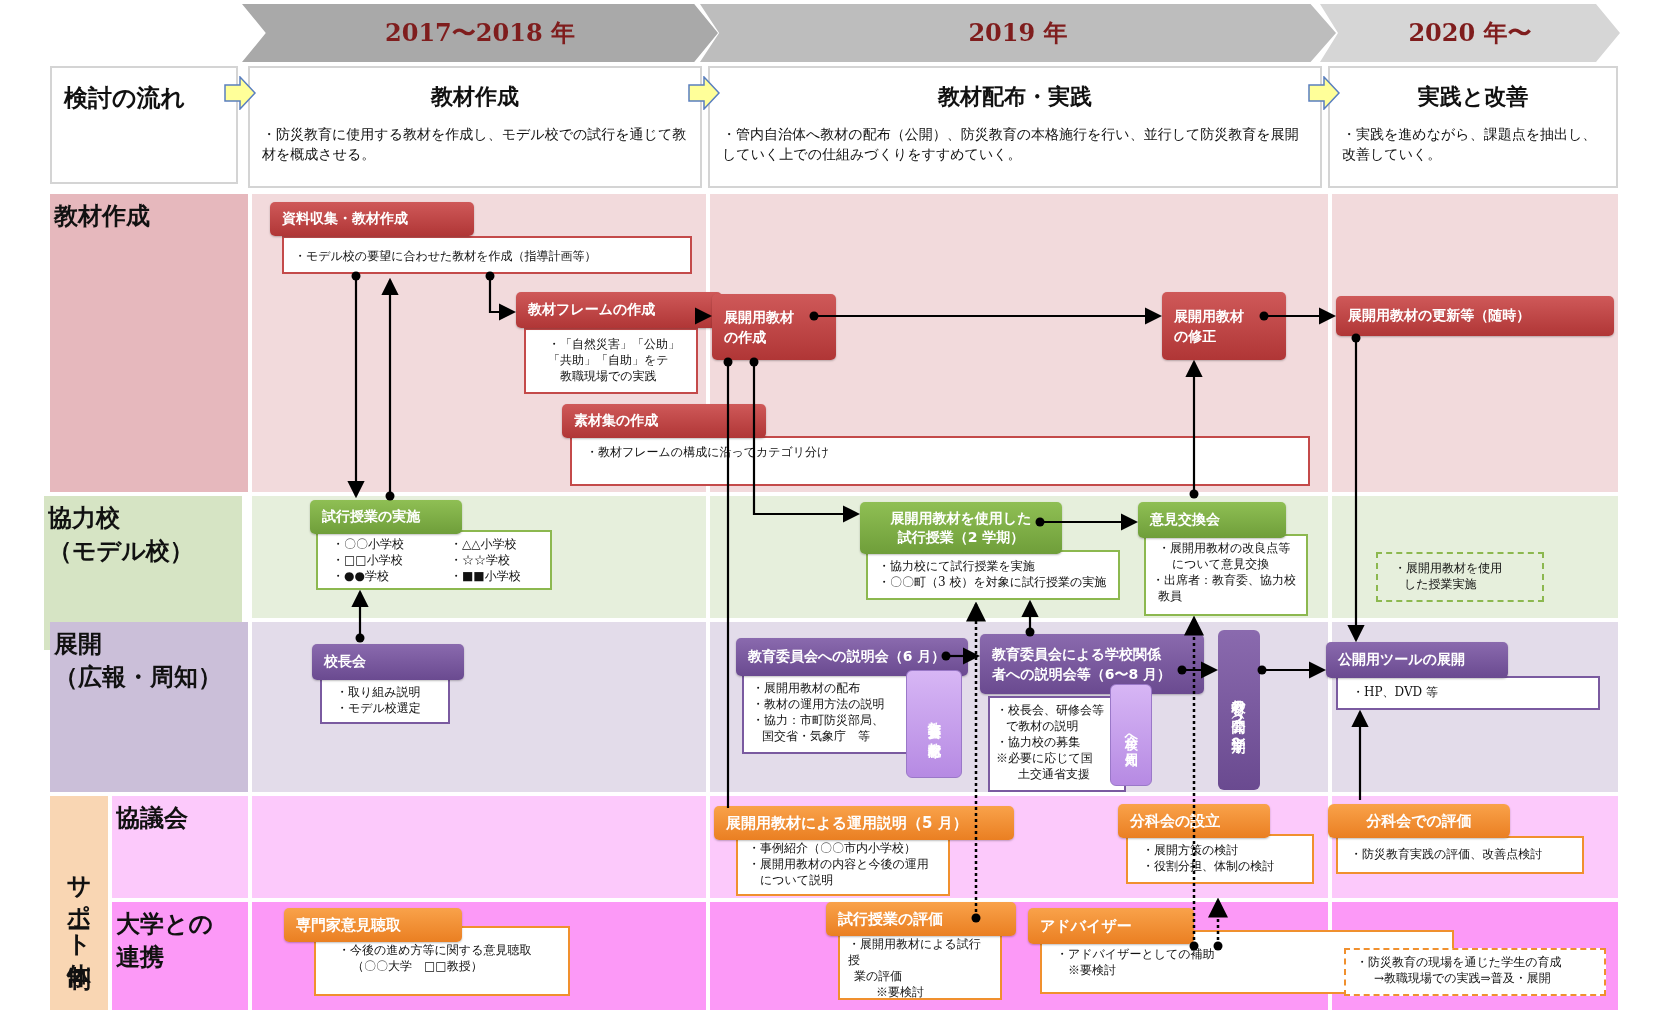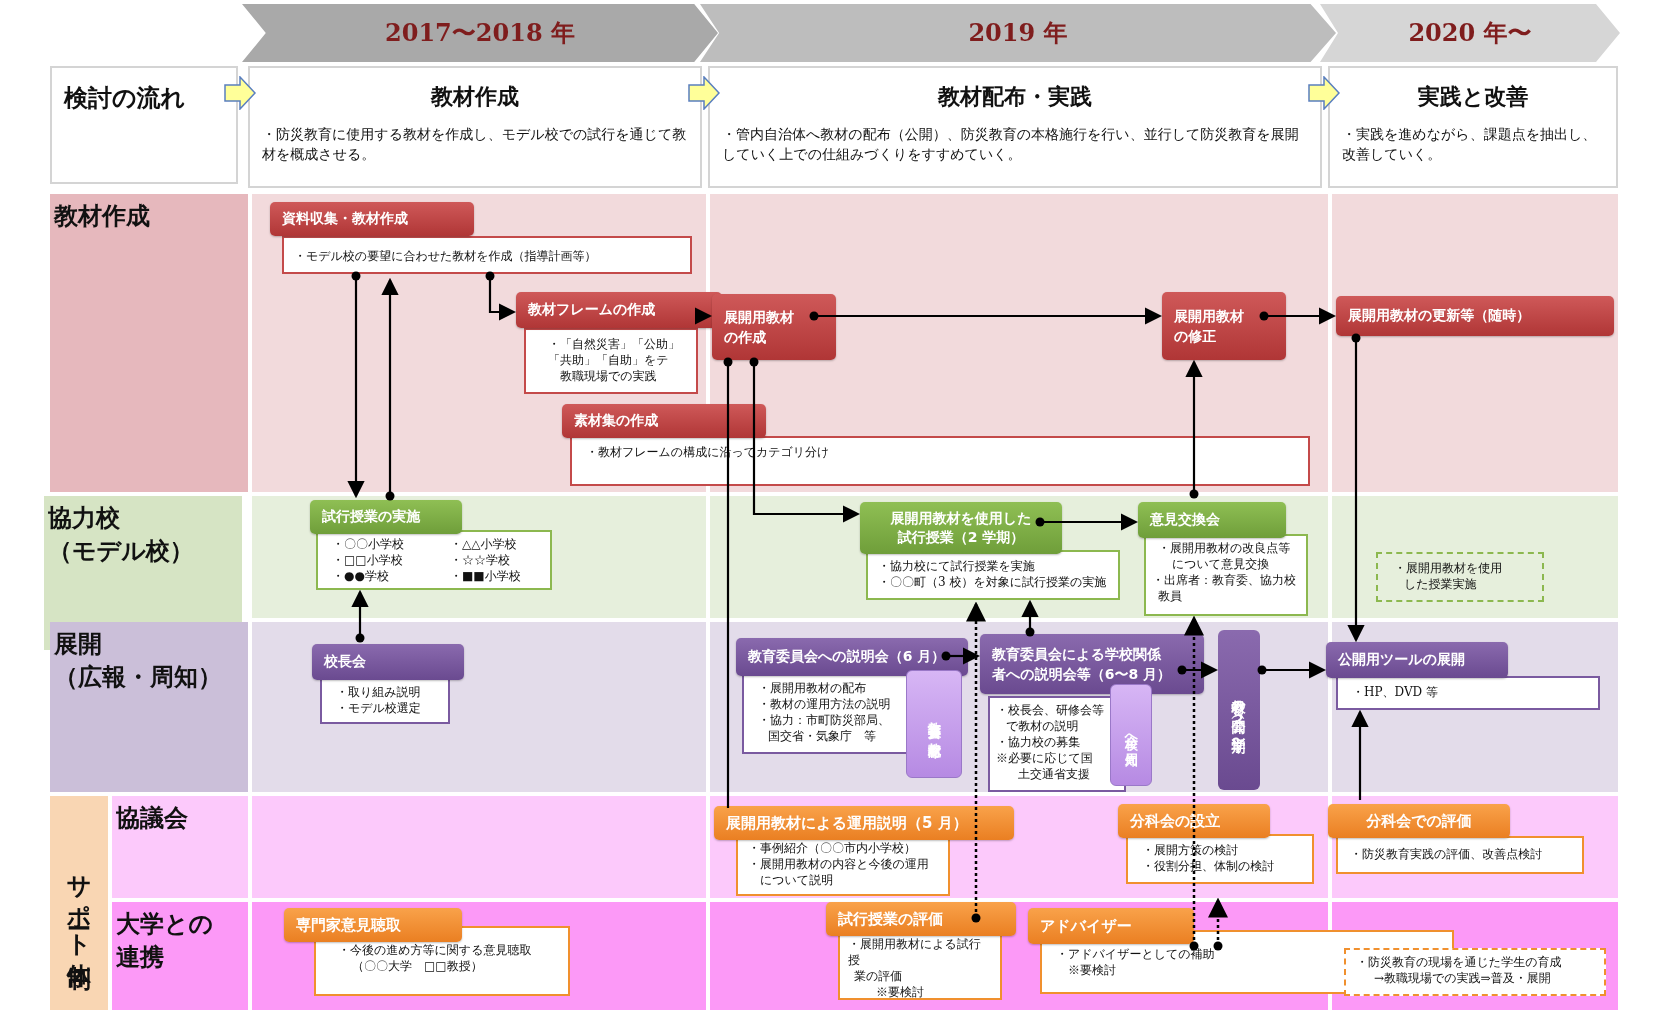--- a/index.html
+++ b/index.html
@@ -165,21 +165,21 @@
   <div>・展開用教材を使用</div>
   <div style="padding-left:10px;">した授業実施</div>
 </div>
 
 <div class="box b-pur" style="left:320px;top:676px;width:130px;height:48px;padding-left:14px;">
   <div>・取り組み説明</div>
   <div>・モデル校選定</div>
 </div>
 <div class="hdr pur" style="left:312px;top:644px;width:128px;height:36px;">校長会</div>
 
-<div class="box b-pur" style="left:742px;top:672px;width:176px;height:82px;padding-left:14px;">
+<div class="box b-pur" style="left:742px;top:672px;width:176px;height:82px;padding-left:8px;">
   <div>・展開用教材の配布</div>
   <div>・教材の運用方法の説明</div>
   <div>・協力：市町防災部局、</div>
   <div style="padding-left:10px;">国交省・気象庁　等</div>
 </div>
 <div class="hdr pur" style="left:736px;top:638px;width:208px;height:38px;">教育委員会への説明会（6 月）</div>
 <div class="abs vert lpur" style="left:906px;top:670px;width:56px;height:108px;border-radius:6px;font-size:13px;">教育委員会へ教材配布</div>
 
 <div class="box b-pur" style="left:988px;top:696px;width:138px;height:96px;padding:4px 6px;">
   <div>・校長会、研修会等</div>
@@ -206,21 +206,21 @@
 </div>
 <div class="hdr org" style="left:714px;top:806px;width:276px;height:34px;font-size:15px;">展開用教材による運用説明（5 月）</div>
 
 <div class="box b-org" style="left:1126px;top:834px;width:188px;height:50px;padding-left:14px;">
   <div>・展開方策の検討</div>
   <div>・役割分担、体制の検討</div>
 </div>
 <div class="hdr org" style="left:1118px;top:804px;width:128px;height:34px;font-size:15px;">分科会の設立</div>
 
 <div class="box b-org" style="left:1336px;top:836px;width:248px;height:38px;padding-top:8px;padding-left:12px;">・防災教育実践の評価、改善点検討</div>
-<div class="hdr org" style="left:1328px;top:804px;width:158px;height:34px;font-size:15px;justify-content:center;">分科会での評価</div>
+<div class="hdr org" style="left:1328px;top:804px;width:158px;height:34px;font-size:15px;justify-content:center;border-radius:6px;">分科会での評価</div>
 
 <div class="box b-org" style="left:314px;top:926px;width:256px;height:70px;padding:14px 12px;">
   <div style="padding-left:10px;">・今後の進め方等に関する意見聴取</div>
   <div style="padding-left:24px;">（〇〇大学　□□教授）</div>
 </div>
 <div class="hdr org" style="left:284px;top:908px;width:154px;height:34px;font-size:15px;">専門家意見聴取</div>
 
 <div class="box b-org" style="left:838px;top:930px;width:164px;height:70px;padding:4px 8px;">
   <div>・展開用教材による試行授</div>
   <div style="padding-left:6px;">業の評価</div>

